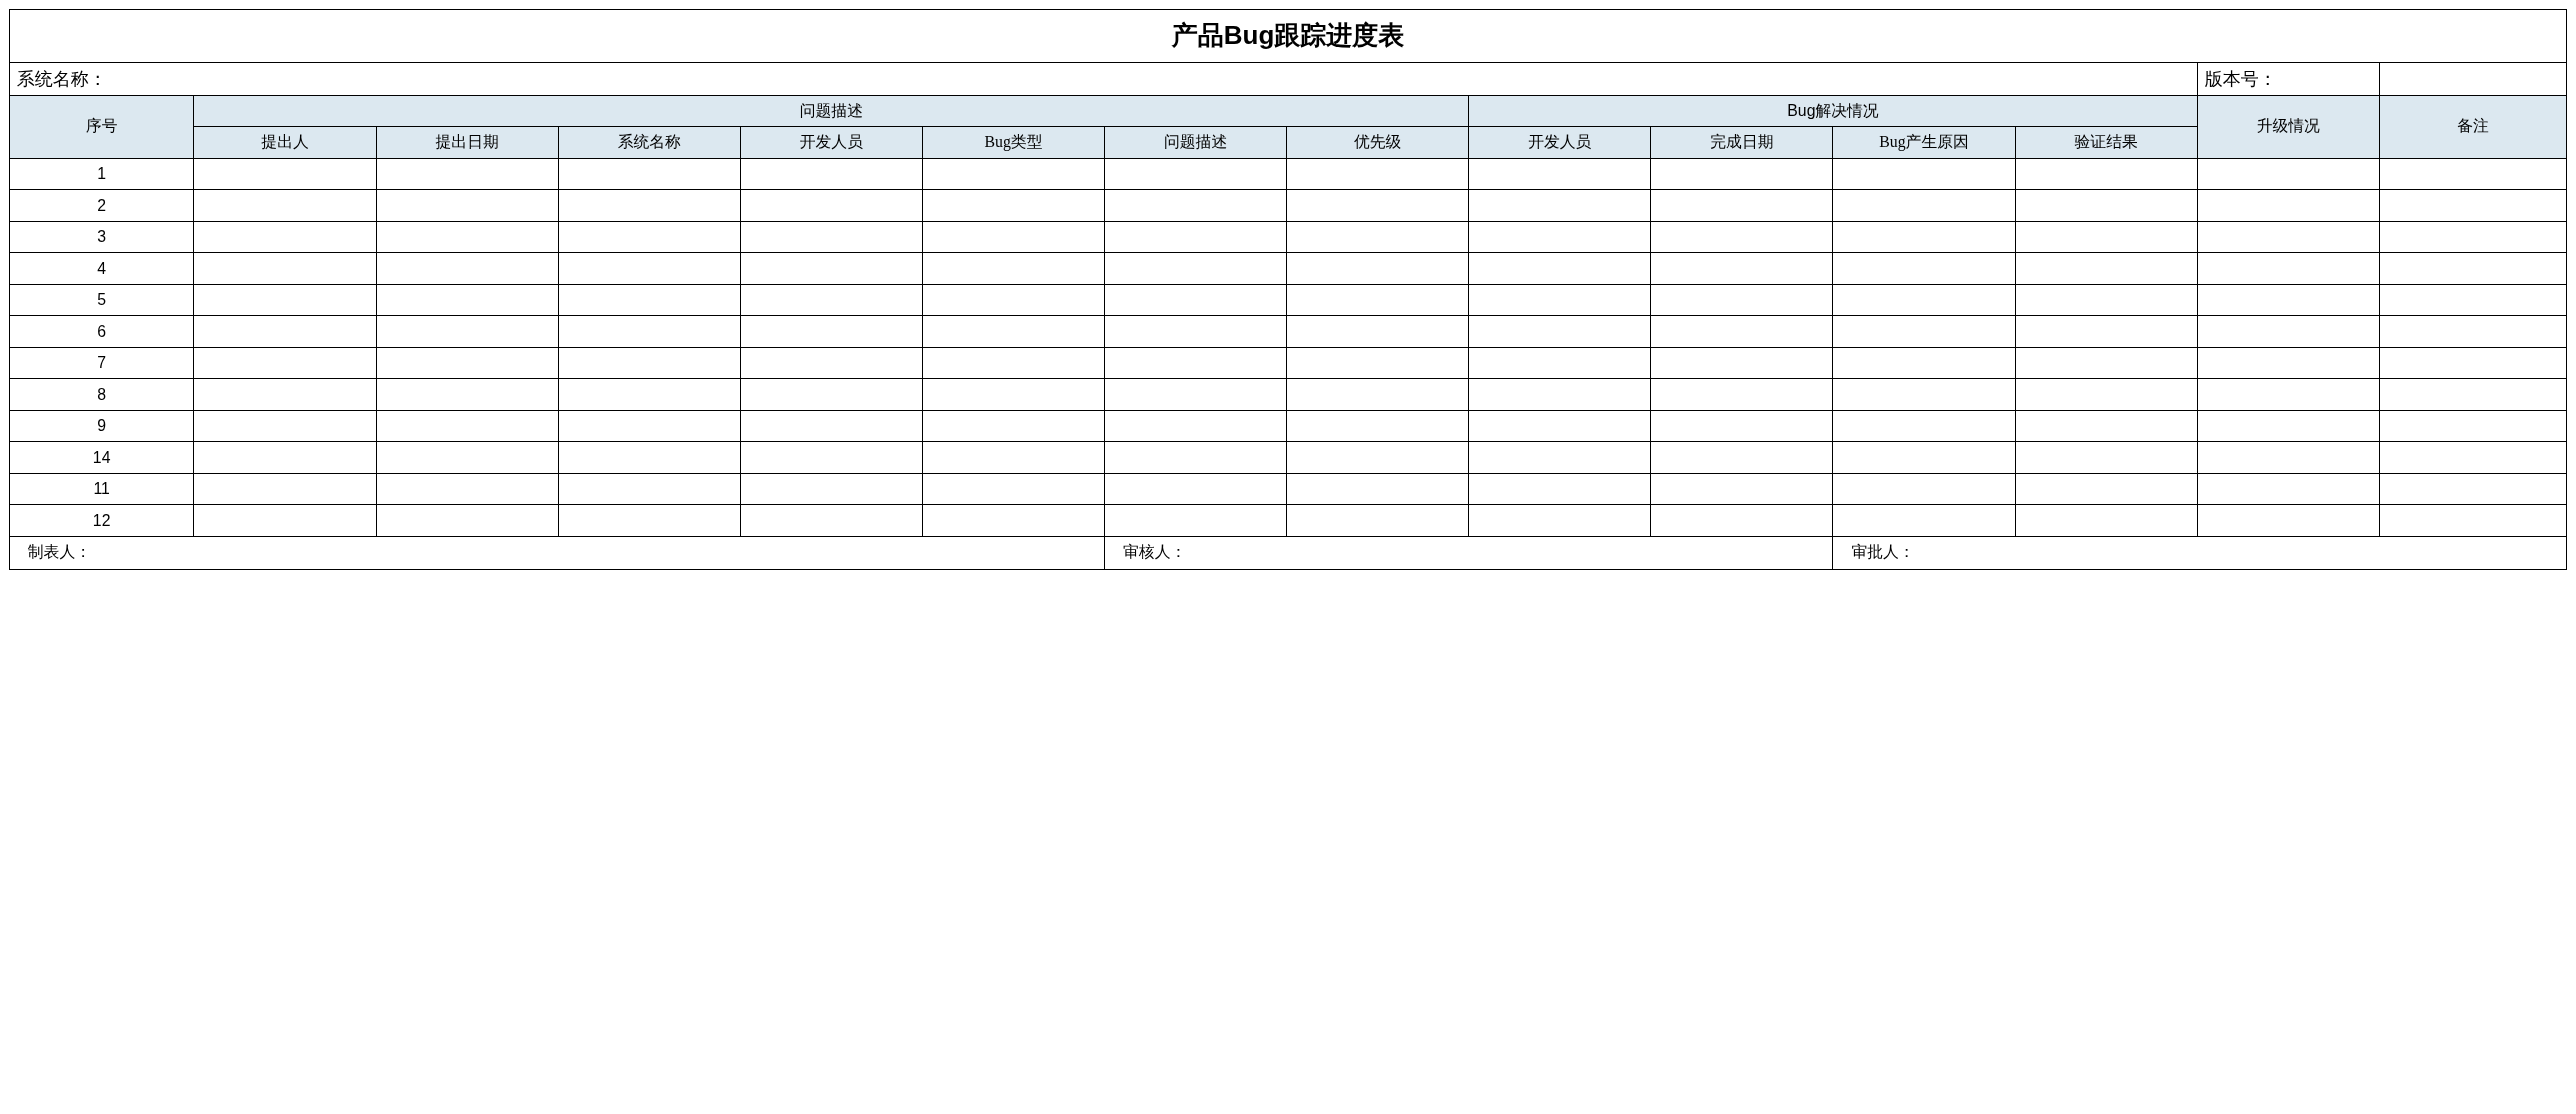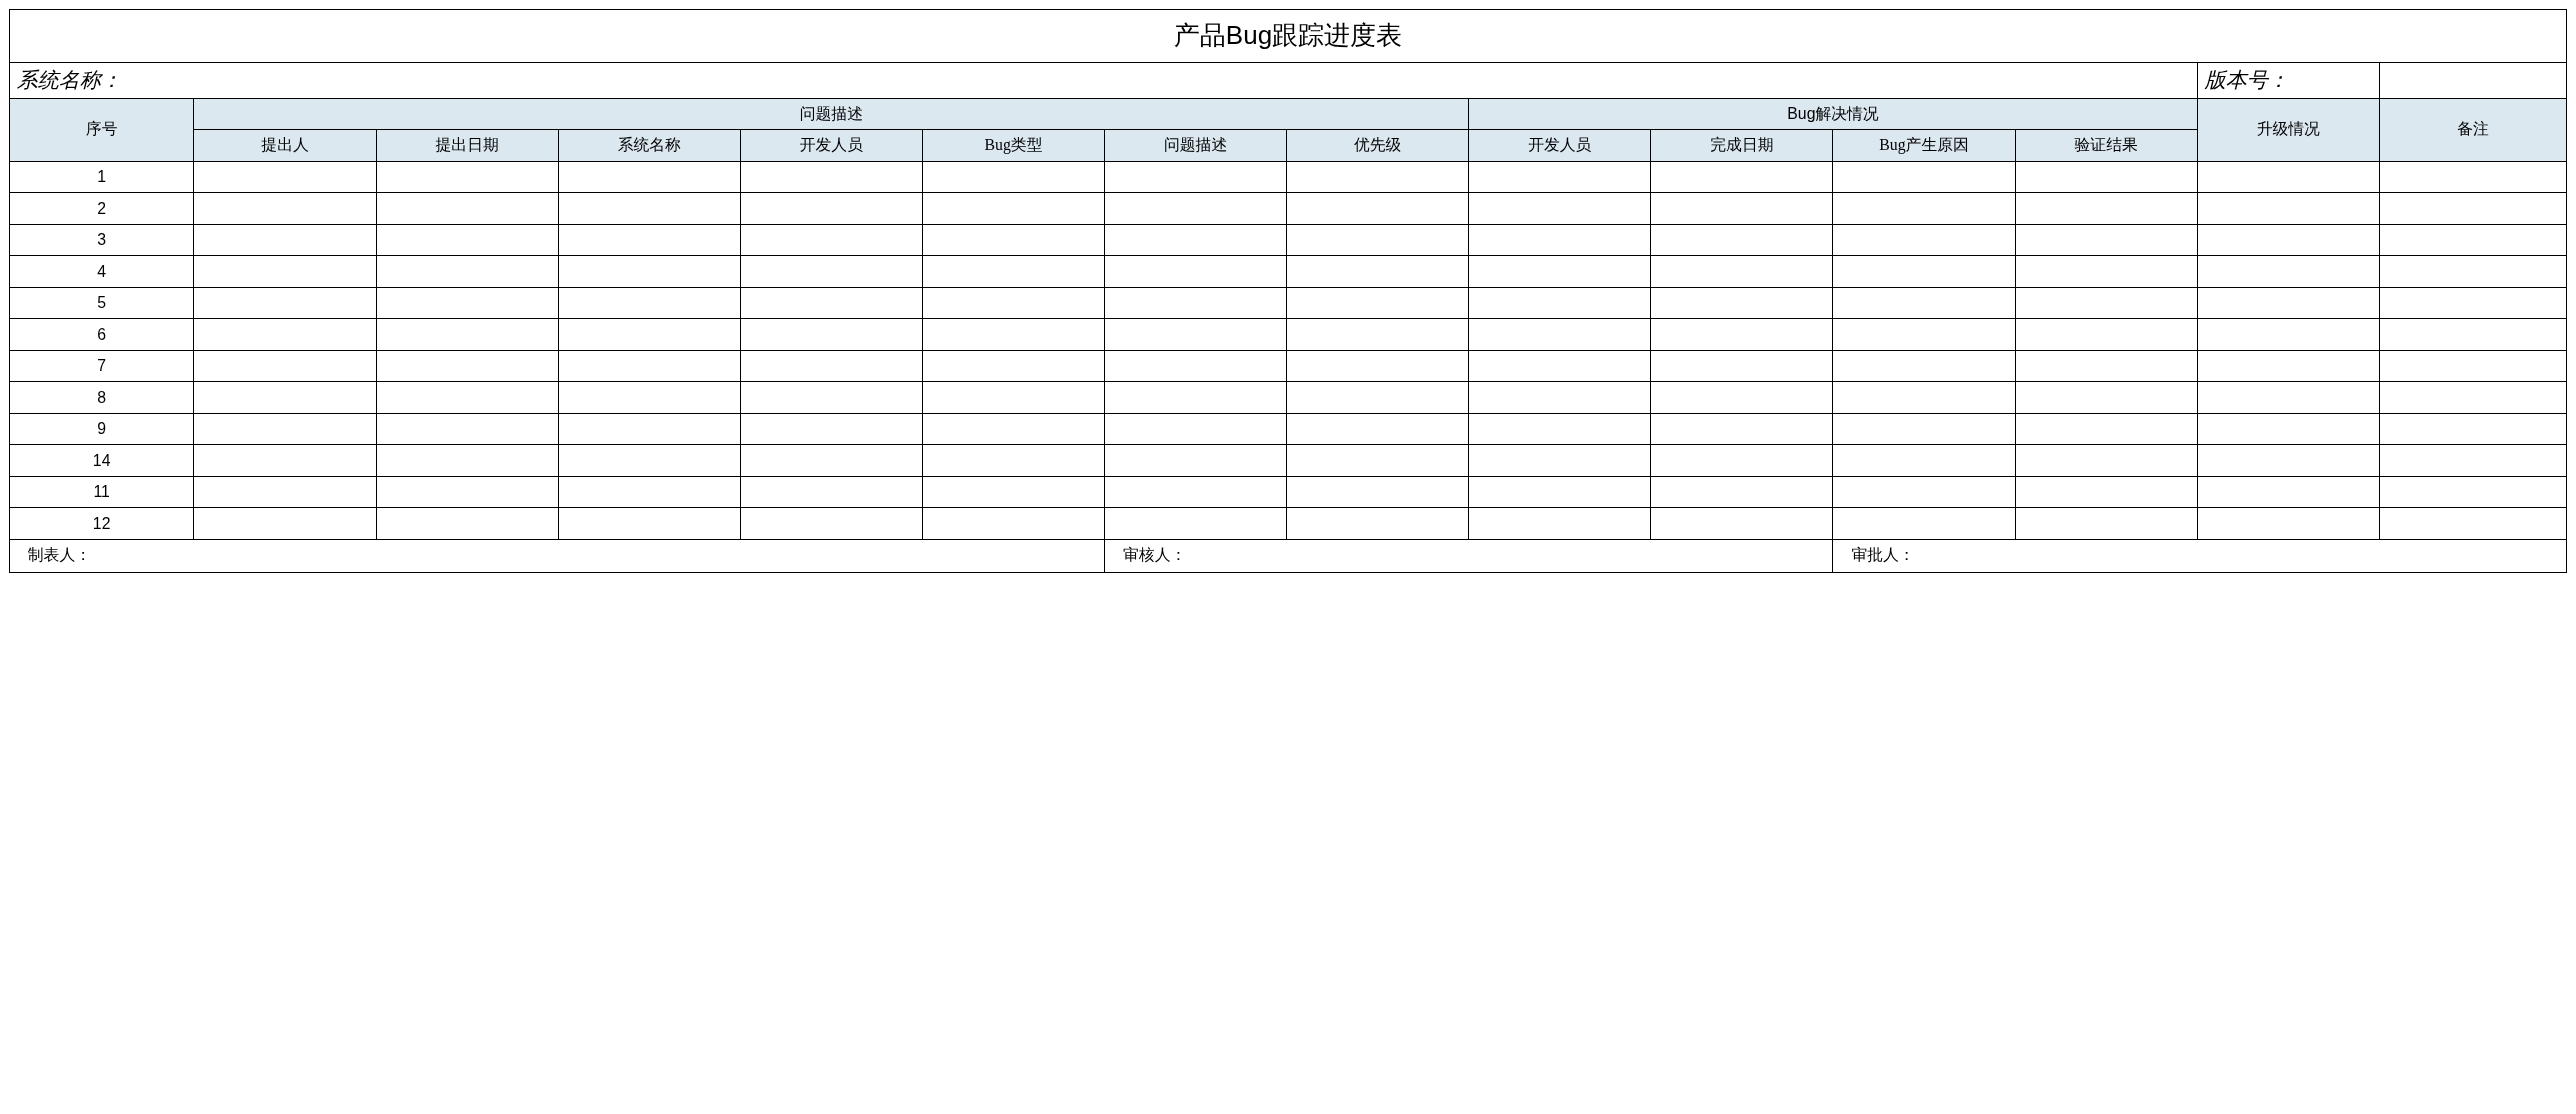--- a/index.html
+++ b/index.html
@@ -21,29 +21,28 @@
       border: 0.9px solid #000000;
       text-align: center;
       vertical-align: middle;
       font-size: 15.8px;
       height: 31.5px;
       padding: 3.5px 7px;
       font-weight: normal;
     }
     .title-row td {
       font-size: 26px;
-      font-weight: normal;
+      font-weight: bold;
       height: 53px;
       border-bottom: none;
     }
     .info-row td {
       text-align: left;
       height: 33px;
-      font-size: 21px;
-      font-style: italic;
+      font-size: 18px;
     }
     .header-cell {
       background-color: #dce8f0;
       font-size: 15.8px;
       height: 31.5px;
     }
     .subheader-cell {
       background-color: #dce8f0;
       font-size: 15.8px;
       height: 31.5px;

